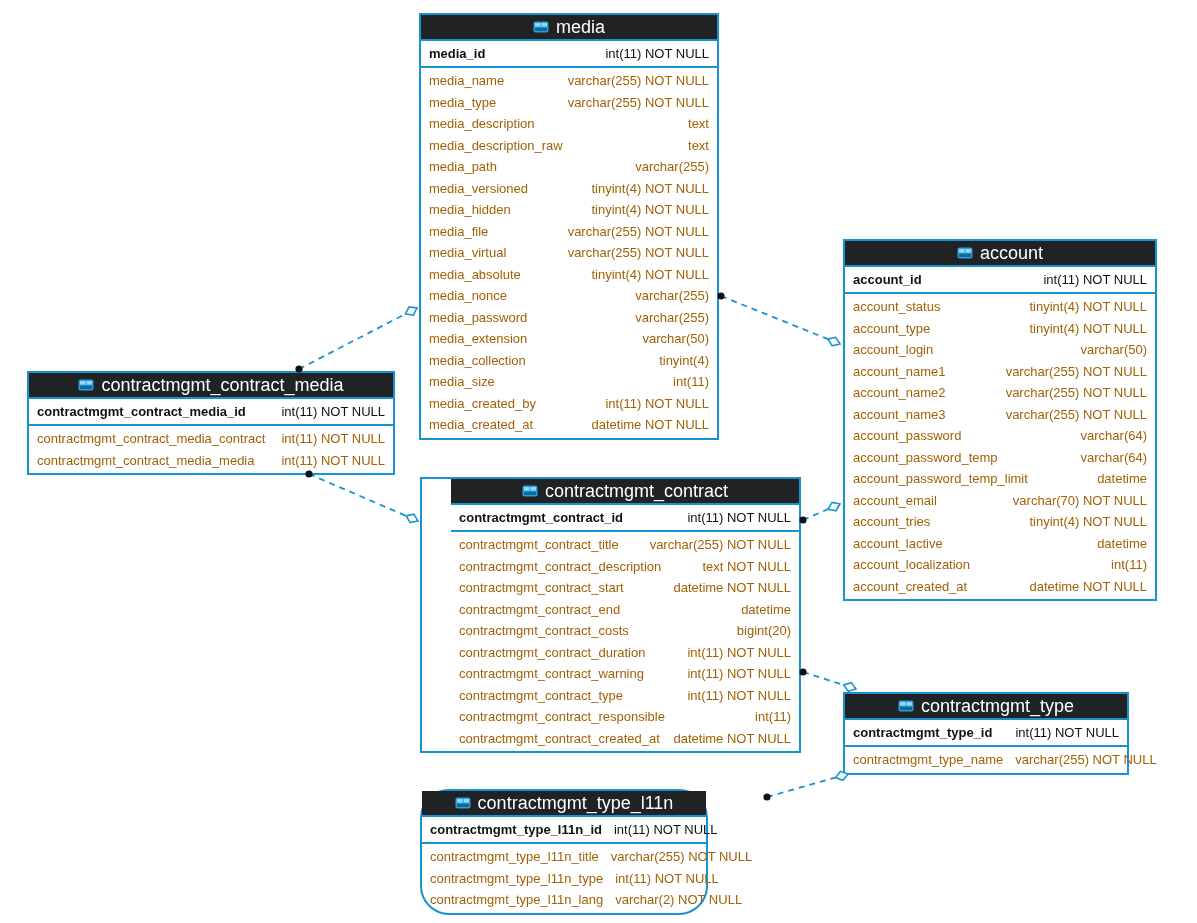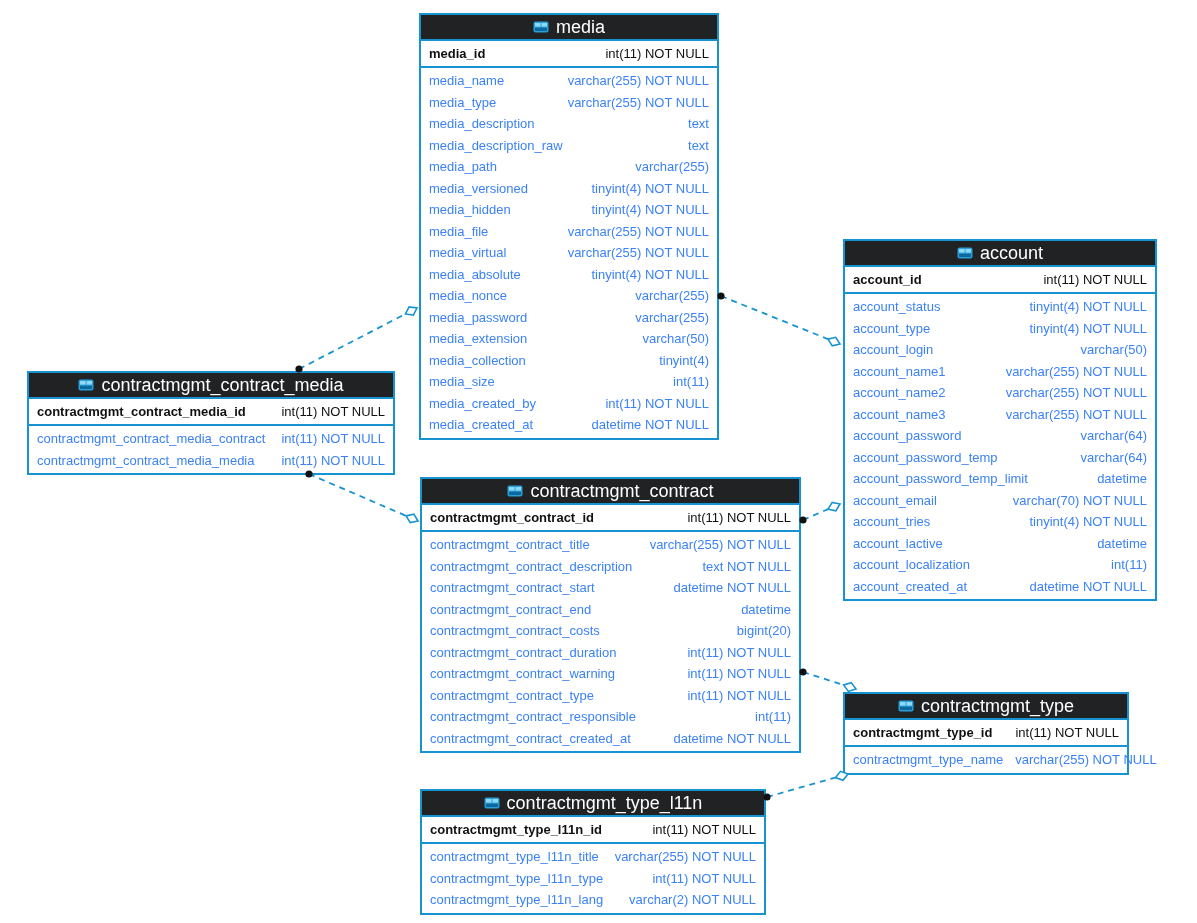--- a/index.html
+++ b/index.html
@@ -38,21 +38,21 @@
     font-size:18px;
     border-bottom:2px solid var(--accent);
     white-space:nowrap;
   }
   .ticon{flex:0 0 auto;display:block;}
   .row{
     display:flex;justify-content:space-between;align-items:center;
     padding:0 8px;
     height:21.5px;
     font-size:13px;
-    color:#3b82f6;
+    color:#a16207;
     white-space:nowrap;
   }
   .row.pk{
     height:25px;
     border-bottom:2px solid var(--accent);
     color:#111111;
   }
   .row.pk .cname{font-weight:bold;}
   .cols{padding:2px 0;}
   .ctype{margin-left:12px;text-align:right;}
@@ -269,21 +269,21 @@
         <div class="row">
           <span class="cname">contractmgmt_contract_media_contract</span>
           <span class="ctype">int(11) NOT NULL</span>
         </div>
         <div class="row">
           <span class="cname">contractmgmt_contract_media_media</span>
           <span class="ctype">int(11) NOT NULL</span>
         </div>
       </div>
     </div>
-    <div class="table" style="left: 420px; top: 477px; width: 381px;">
+    <div class="table" style="left: 420px; top: 477px; width: 381px; padding-left: 29px;">
       <div class="thead">
         <svg class="ticon" width="16" height="12" viewBox="0 0 16 12">
           <rect x="0.5" y="0.5" width="15" height="11" rx="2" fill="#2b9fd9"></rect>
           <rect x="2" y="2" width="5.6" height="3.6" fill="#8ed9f5"></rect>
           <rect x="8.6" y="2" width="5.4" height="3.6" fill="#8ed9f5"></rect>
           <rect x="2" y="6.7" width="12" height="3.3" fill="#0d689e"></rect>
         </svg>
         <span class="ttitle">contractmgmt_contract</span>
       </div>
       <div class="row pk">
@@ -347,21 +347,21 @@
         <span class="cname">contractmgmt_type_id</span>
         <span class="ctype">int(11) NOT NULL</span>
       </div>
       <div class="cols">
         <div class="row">
           <span class="cname">contractmgmt_type_name</span>
           <span class="ctype">varchar(255) NOT NULL</span>
         </div>
       </div>
     </div>
-    <div class="table" style="left: 420px; top: 789px; width: 346px;">
+    <div class="table" style="left: 420px; top: 789px; width: 288px; border-radius: 29px;">
       <div class="thead">
         <svg class="ticon" width="16" height="12" viewBox="0 0 16 12">
           <rect x="0.5" y="0.5" width="15" height="11" rx="2" fill="#2b9fd9"></rect>
           <rect x="2" y="2" width="5.6" height="3.6" fill="#8ed9f5"></rect>
           <rect x="8.6" y="2" width="5.4" height="3.6" fill="#8ed9f5"></rect>
           <rect x="2" y="6.7" width="12" height="3.3" fill="#0d689e"></rect>
         </svg>
         <span class="ttitle">contractmgmt_type_l11n</span>
       </div>
       <div class="row pk">

